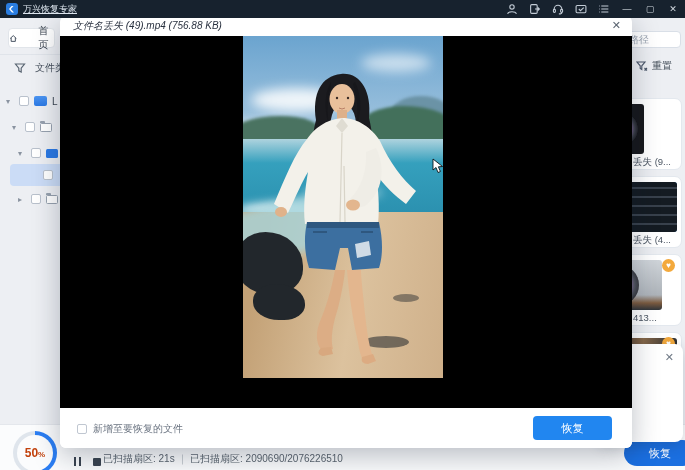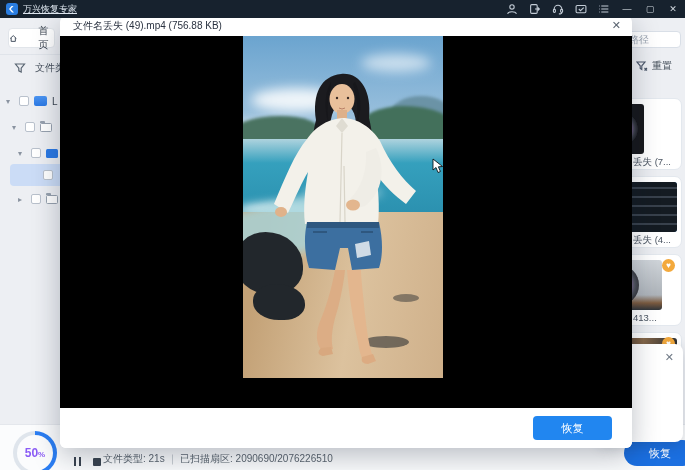--- a/index.html
+++ b/index.html
@@ -56,31 +56,31 @@
   .th-gray { background:linear-gradient(180deg,#cfd4d9,#aeb4ba 70%,#7c5b3f 86%,#30353b); }
   .th-brown { background:linear-gradient(90deg,#6b4a39,#3a2f28 40%,#8a6a4a 70%,#2c2f33); }
 
   .toast { position:absolute; left:598px; top:344px; width:85px; height:98px; background:#fff; border-radius:8px; box-shadow:0 4px 14px rgba(30,40,60,.22); z-index:10; }
   .toast-x { position:absolute; right:9px; top:7px; font-size:11px; color:#707a86; }
 
   
   .bottombar { position:absolute; left:0; top:424px; width:685px; height:46px; background:#fbfcfd; border-top:1px solid #e4e7ec; z-index:4; }
   .ring { position:absolute; left:13px; top:6px; width:44px; height:44px; border-radius:50%; display:flex; align-items:center; justify-content:center; }
   .ring-inner { width:36px; height:36px; border-radius:50%; background:#fbfcfd; display:flex; align-items:center; justify-content:center; }
-  .ring-text { font-size:12px; font-weight:bold; color:#8b5cf6; }
+  .ring-text { font-size:12px; font-weight:bold; color:#c2410c; }
   .ring-text small { font-size:8px; }
   .scan-ctrl { position:absolute; left:74px; top:32px; display:flex; gap:12px; align-items:center; }
   .ic-pause { width:7px; height:9px; border-left:2.5px solid #3a4450; border-right:2.5px solid #3a4450; }
   .ic-stop { width:8px; height:8px; background:#3a4450; border-radius:1px; }
   .scan-text { position:absolute; left:103px; top:452px; font-size:10px; color:#5c6670; white-space:nowrap; z-index:4; }
   .main-recover { position:absolute; left:624px; top:440px; width:72px; height:26px; background:#1b6fe0; border:none; border-radius:14px; color:#fff; font-size:11px; z-index:5; font-family:inherit; }
 
   
   .dialog { position:absolute; left:60px; top:16px; width:572px; height:432px; background:#fff; border-radius:6px; box-shadow:0 8px 28px rgba(15,25,45,.28); z-index:50; }
-  .dlg-head { position:absolute; left:0; top:0; width:100%; height:20px; display:flex; align-items:center; }
+  .dlg-head { position:absolute; left:0; top:0; width:100%; height:20px; display:flex; align-items:center;font-style:italic; }
   .dlg-title { font-size:10px; color:#2a3240; margin-left:13px; }
   .dlg-x { position:absolute; right:11px; top:3px; font-size:11px; color:#5a6470; }
   .video-area { position:absolute; left:0; top:20px; width:572px; height:372px; background:#000; overflow:hidden; }
   .frame { position:absolute; left:183px; top:0; width:200px; height:342px; overflow:hidden; background:#8fb6d4; }
 
   
   .sky { position:absolute; left:0; top:0; width:200px; height:125px; background:linear-gradient(180deg,#6ba4cf,#b3cfe4); }
   .cloud { position:absolute; background:#fff; border-radius:50%; filter:blur(6px); }
   .mtn { position:absolute; filter:blur(1.5px); }
   .sea { position:absolute; left:0; top:103px; width:200px; height:80px; background:linear-gradient(180deg,#aed3de,#35a0bd 30%,#2a8fae); }
@@ -192,21 +192,21 @@
   <svg width="12" height="12" viewBox="0 0 12 12">
       <path d="M1,2 h8 L5.8,5.8 V9.5 L4.2,8.5 V5.8 Z M8.5,8 l2.5,2.5 M11,8 l-2.5,2.5"></path>
     </svg>
   <span class="reset-label">重置</span>
 </div>
 
 <div class="card" style="top:98px;">
   <div class="thumb th-dark" style="left:39px; width:46px;">
     <div class="disc" style="left:6px; top:8px; width:34px; height:34px;"></div>
   </div>
-  <div class="clabel">丢失 (7...</div>
+  <div class="clabel">丢失 (9...</div>
 </div>
 <div class="card" style="top:176px;">
   <div class="thumb th-blue" style="left:6px; width:112px;">
     <div class="keys"></div>
   </div>
   <div class="clabel">丢失 (4...</div>
 </div>
 <div class="card" style="top:254px;">
   <div class="thumb th-gray" style="left:20px; width:83px;">
     <div class="disc" style="left:20px; top:5px; width:40px; height:40px; opacity:.85;"></div>
@@ -228,21 +228,21 @@
     <div class="ring-inner">
       <span class="ring-text"><span>50</span><small>%</small></span>
     </div>
   </div>
   <div class="scan-ctrl">
     <span class="ic-pause"></span>
     <span class="ic-stop"></span>
   </div>
 </div>
 <div class="scan-text">
-  <span>文件类型: 21s</span>
+  <span>已扫描扇区: 21s</span>
   <span style="color:#aeb5bd;">｜</span>
   <span>已扫描扇区: 2090690/2076226510</span>
 </div>
 <button class="main-recover">恢复</button>
 
 <div class="dialog">
   <div class="dlg-head">
     <span class="dlg-title">文件名丢失 (49).mp4 (756.88 KB)</span>
     <span class="dlg-x">✕</span>
   </div>
@@ -313,15 +313,19 @@
 
       <span style="width:9px;"></span>
 
       <span style="width:14px;"></span>
 
       <span style="width:12px;"></span>
     </div>
   </div>
 
   <div class="dlg-foot">
+    <div class="chk-row">
+      <span class="chk"></span>
+      <span class="chk-label">新增至要恢复的文件</span>
+    </div>
     <button class="dlg-recover">恢复</button>
   </div>
 </div>
 
 </body></html>

